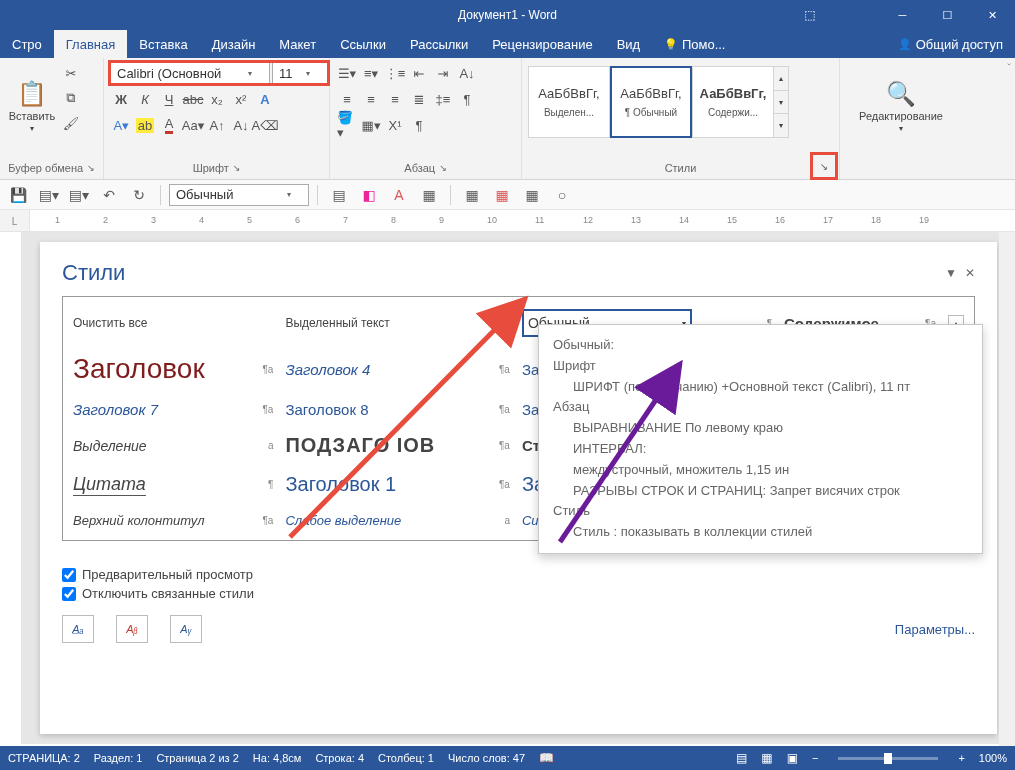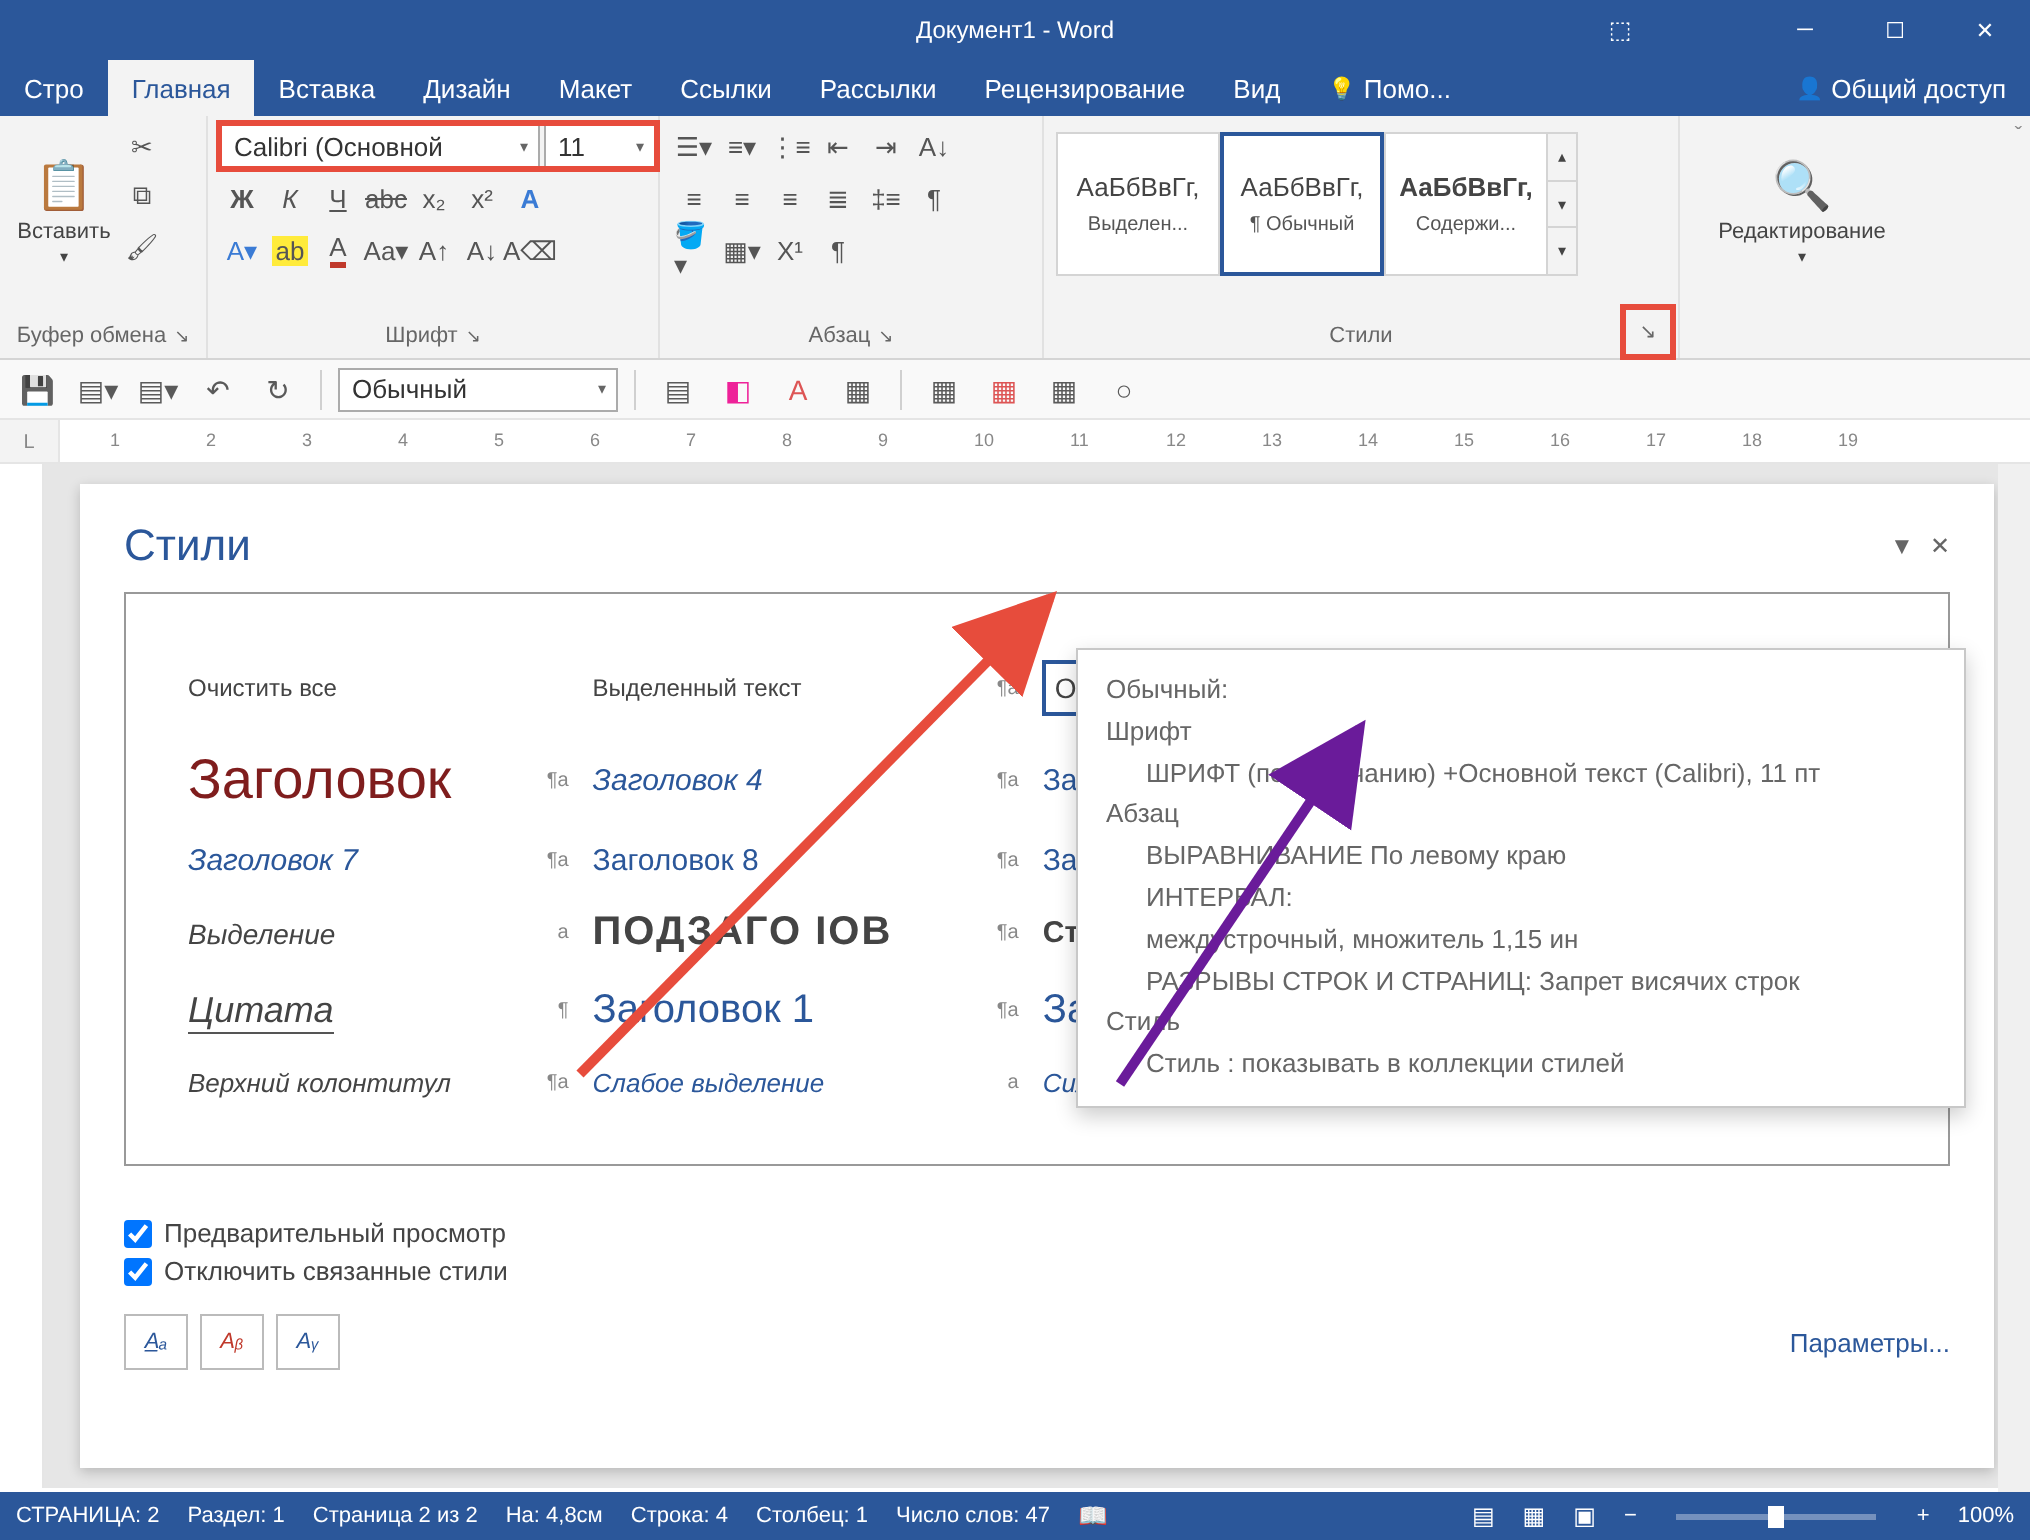--- a/index.html
+++ b/index.html
@@ -26,21 +26,21 @@
   .group-label { font-size: 11px; color: #666; text-align: center; margin-top: auto; padding-bottom: 3px; display:flex; justify-content:center; align-items:center; gap:4px;}
   .group-label .launcher { font-size: 9px; color:#666; }
   .group-body { display: flex; gap: 2px; height: 88px; }
 
   .big-btn { width: 52px; display: flex; flex-direction: column; align-items: center; justify-content: center; gap: 2px; font-size: 11px; }
   .big-btn .ico { font-size: 24px; }
   .col { display: flex; flex-direction: column; gap: 3px; justify-content: flex-start; }
   .row { display: flex; gap: 2px; align-items: center; }
   .mini { width: 22px; height: 22px; display: flex; align-items: center; justify-content: center; font-size: 13px; border: 1px solid transparent; color:#555;}
 
-  .combo { height: 22px; border: 1px solid #ababab; background: #fff; display: flex; align-items: center; padding: 0 2px 0 6px; font-size: 13px; color:#333;}
+  .combo { height: 22px; border: 1px solid #ababab; background: #fff; display: flex; align-items: center; padding: 0 14px 0 6px; font-size: 13px; color:#333;}
   .combo .dd { margin-left: auto; font-size: 8px; color: #666; padding: 0 3px; }
   .highlight-red { outline: 3px solid #e74c3c; outline-offset: -1px; }
 
   
   .style-gallery { display: flex; gap: 0; }
   .style-item { width: 82px; height: 72px; border: 1px solid #d4d4d4; background: #fff; display: flex; flex-direction: column; align-items: center; justify-content: center; font-size: 10px; padding: 2px; }
   .style-item.selected { border: 1px solid #2b579a; box-shadow: inset 0 0 0 1px #2b579a; }
   .style-preview { font-size: 13px; margin-bottom: 6px; }
   .style-name { font-size: 10px; color: #555; white-space: nowrap; overflow: hidden; max-width: 78px; }
   .gallery-scroll { width: 16px; display:flex; flex-direction:column; border:1px solid #d4d4d4; margin-left:-1px;}
@@ -60,21 +60,21 @@
   .ruler-corner { position:absolute; left:0; top:0; width:30px; height:22px; background:#f3f3f3; border-right:1px solid #e5e5e5; display:flex; align-items:center; justify-content:center; font-size:10px; color:#888;}
 
   
   .doc-area { position: relative; background: #e6e6e6; height: 512px; display:flex;}
   .ruler-v { width:22px; background:#fff; border-right:1px solid #e5e5e5;}
   .page { background:#fff; margin: 10px 18px; flex:1; box-shadow: 0 2px 6px rgba(0,0,0,.2); padding: 18px 22px; position:relative;}
 
   
   .styles-pane-title { font-size: 22px; color: #2b579a; font-weight: 300; margin-bottom: 10px; display:flex; align-items:center;}
   .styles-pane-title .pane-ctrls { margin-left:auto; display:flex; gap:8px; font-size:12px; color:#666;}
-  .styles-grid { border:1px solid #999; padding: 25px; }
+  .styles-grid { border:1px solid #999; padding: 4px; }
   .sg-table { width:100%; border-collapse:collapse;}
   .sg-table td { padding: 8px 6px; vertical-align:middle; white-space:nowrap;}
   .sg-para { font-size:10px; color:#888; text-align:right; width:22px;}
   .sg-clear { font-size:12px; }
   .sg-h1big { font-size:28px; color:#7f1d1d; }
   .sg-linked { color:#2b579a; font-style:italic; font-size:15px;}
   .sg-linked-n { color:#2b579a; font-size:15px;}
   .sg-emph { font-style:italic; font-size:14px;}
   .sg-sub { font-size:20px; font-weight:bold; letter-spacing:1px;}
   .sg-quote { font-style:italic; border-bottom:1px solid #555; font-size:18px; padding-bottom:1px;}
@@ -91,21 +91,21 @@
 
   
   .tooltip { position:absolute; left:498px; top:82px; width:445px; background:#fff; border:1px solid #c8c8c8; box-shadow:0 4px 10px rgba(0,0,0,.2); padding:10px 14px; font-size:13px; color:#666; line-height:1.6; z-index:10;}
   .tooltip .tt-indent { padding-left:20px;}
 
   .checks { margin-top:26px; font-size:13px; color:#444;}
   .checks label { display:flex; align-items:center; gap:6px; margin-bottom:4px;}
   .checks input { width:14px; height:14px;}
 
   .pane-bottom { display:flex; margin-top:14px; align-items:center;}
-  .pane-bottom .pb-btn { width:32px; height:28px; border:1px solid #bbb; margin-right:6px; display:flex; align-items:center; justify-content:center; font-size:11px; font-style:italic;}
+  .pane-bottom .pb-btn { width:32px; height:28px; border:1px solid #bbb; margin-right:22px; display:flex; align-items:center; justify-content:center; font-size:11px; font-style:italic;}
   .pane-bottom .params { margin-left:auto; color:#2b579a; font-size:13px;}
 
   
   .statusbar { height: 24px; background:#2b579a; color:#fff; display:flex; align-items:center; padding:0 8px; font-size:11px; gap:14px; position:absolute; bottom:0; left:0; right:0;}
   .statusbar .spacer{flex:1;}
   .statusbar .sb-ico{font-size:12px;}
   .zoom-track{width:100px; height:3px; background:rgba(255,255,255,.35); position:relative; margin:0 6px;}
   .zoom-thumb{position:absolute; left:50%; top:-4px; width:8px; height:11px; background:#fff; transform:translateX(-50%);}  
 
   

